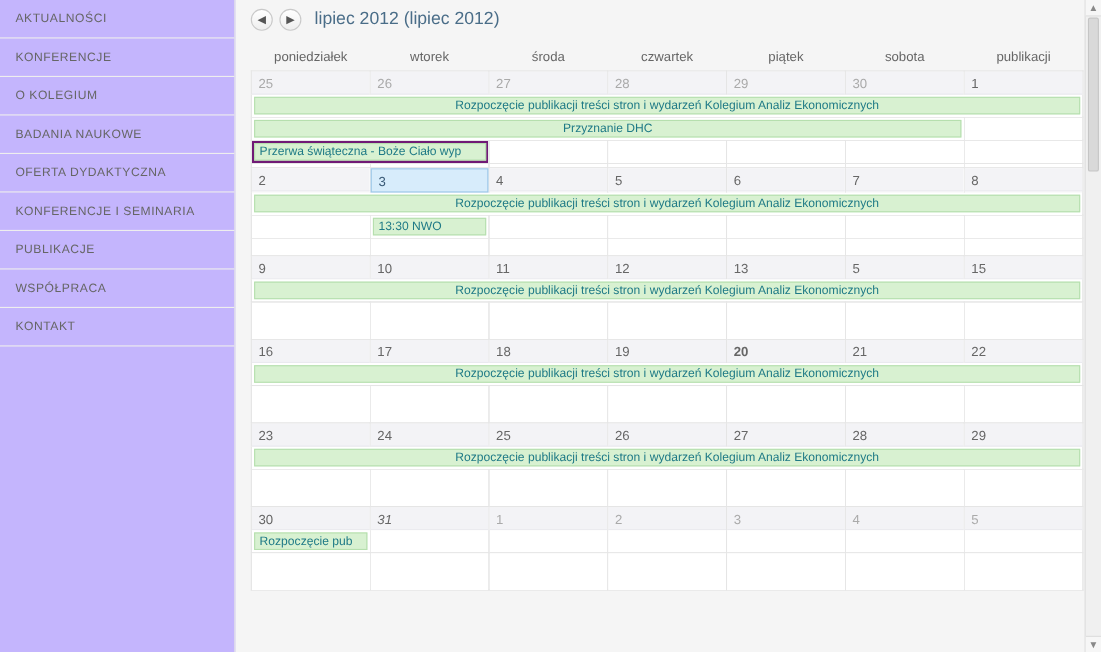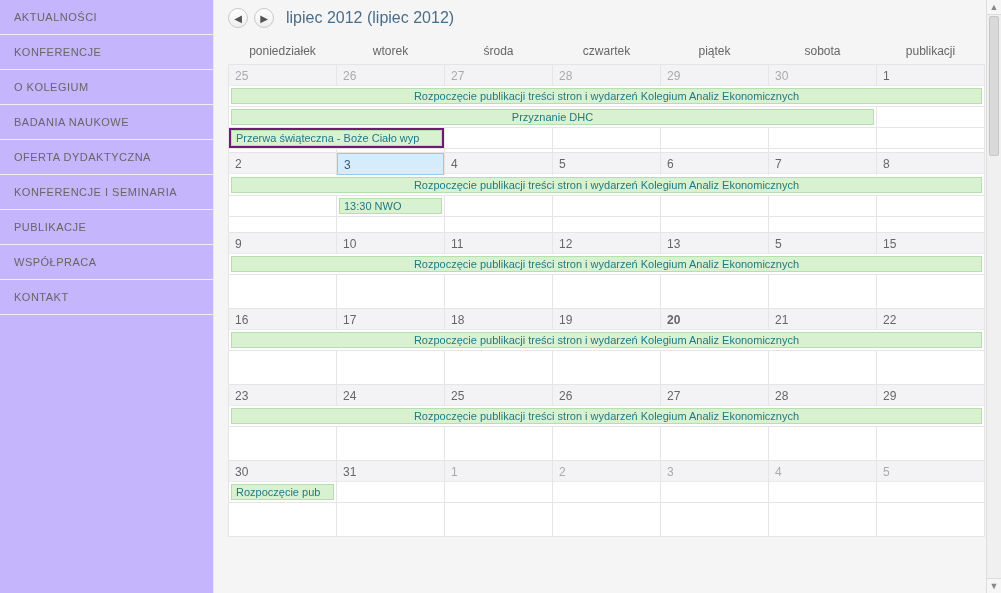--- a/index.html
+++ b/index.html
@@ -386,21 +386,21 @@
             <td style="border-top: none; border-right: 1px solid rgb(229, 229, 229); border-bottom: 1px solid rgb(229, 229, 229); border-left: 1px solid rgb(229, 229, 229); border-image: initial; height: 34px; background: rgb(255, 255, 255);"></td>
             <td style="border-top: none; border-right: 1px solid rgb(229, 229, 229); border-bottom: 1px solid rgb(229, 229, 229); border-left: 1px solid rgb(229, 229, 229); border-image: initial; height: 34px; background: rgb(255, 255, 255);"></td>
             <td style="border-top: none; border-right: 1px solid rgb(229, 229, 229); border-bottom: 1px solid rgb(229, 229, 229); border-left: 1px solid rgb(229, 229, 229); border-image: initial; height: 34px; background: rgb(255, 255, 255);"></td>
             <td style="border-top: none; border-right: 1px solid rgb(229, 229, 229); border-bottom: 1px solid rgb(229, 229, 229); border-left: 1px solid rgb(229, 229, 229); border-image: initial; height: 34px; background: rgb(255, 255, 255);"></td>
             <td style="border-top: none; border-right: 1px solid rgb(229, 229, 229); border-bottom: 1px solid rgb(229, 229, 229); border-left: 1px solid rgb(229, 229, 229); border-image: initial; height: 34px; background: rgb(255, 255, 255);"></td>
           </tr>
           <tr>
             <td style="height: auto; border-bottom: none;">
               <div class="daynum">30</div>
             </td>
-            <td style="height: auto; border-bottom: none;">
+            <td style="height: auto; border-bottom: none; font-style: italic;">
               <div class="daynum">31</div>
             </td>
             <td style="height: auto; border-bottom: none;">
               <div class="daynum outside">1</div>
             </td>
             <td style="height: auto; border-bottom: none;">
               <div class="daynum outside">2</div>
             </td>
             <td style="height: auto; border-bottom: none;">
               <div class="daynum outside">3</div>

